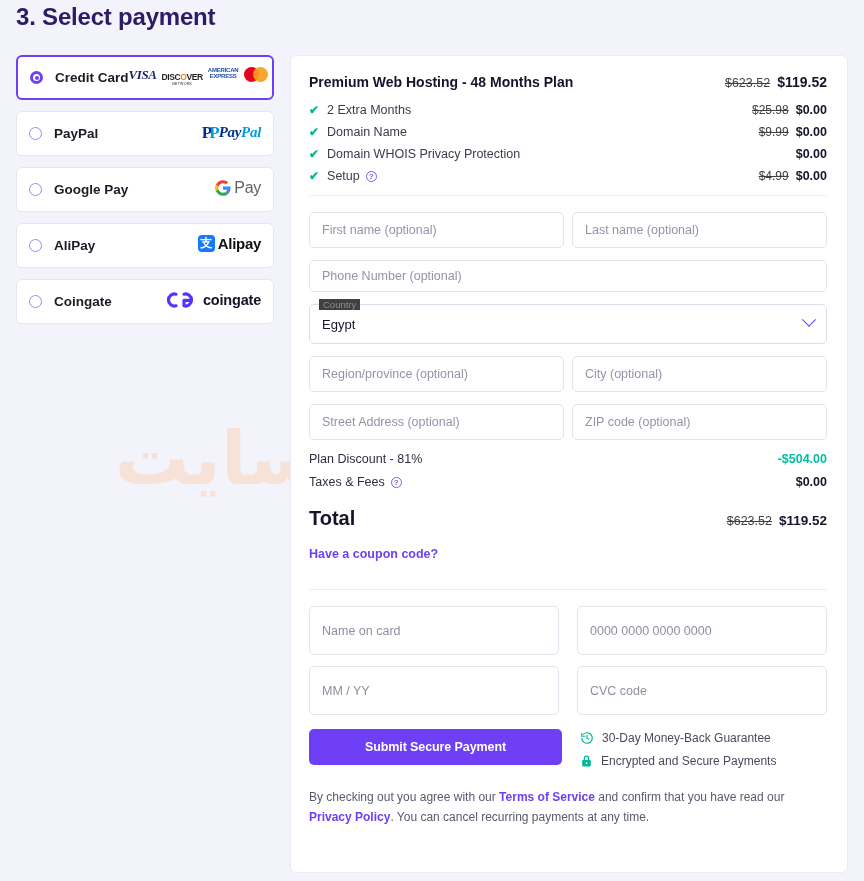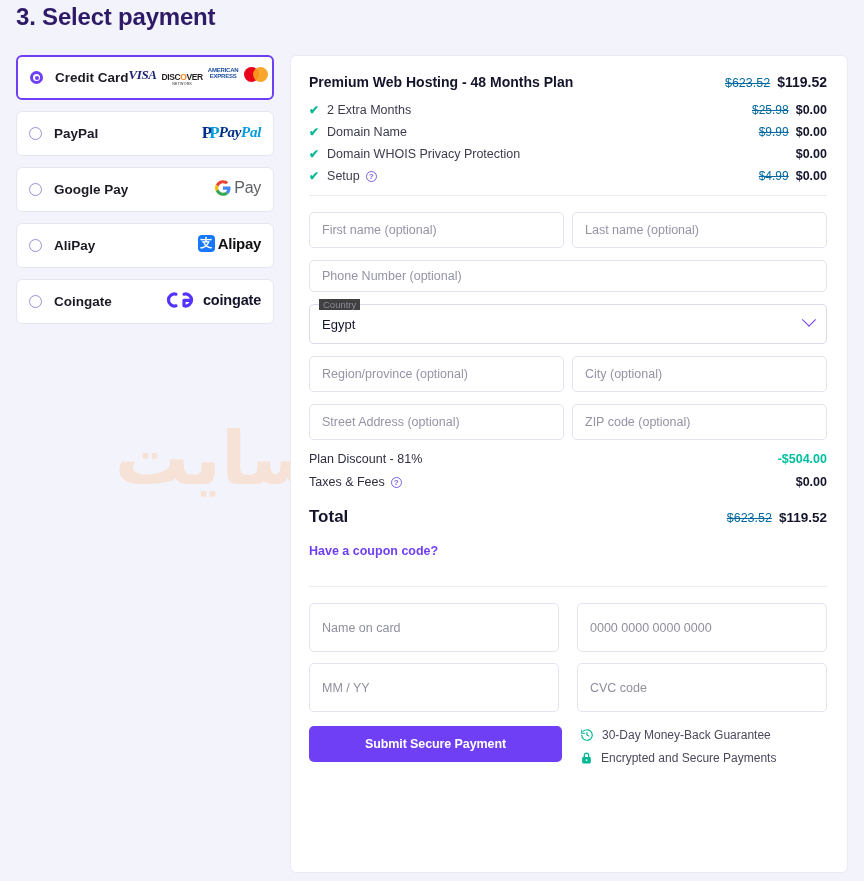--- a/index.html
+++ b/index.html
@@ -193,21 +193,21 @@
     margin-bottom: 13px;
   }
   .plan-title {
     font-size: 14px;
     font-weight: bold;
     color: #14142b;
   }
   .prices { margin-left: auto; display: flex; align-items: baseline; white-space: nowrap; }
   .old {
     font-size: 12.5px;
-    color: #0369a1;
+    color: #404040;
     text-decoration: line-through;
     margin-right: 7px;
   }
   .new { font-size: 14px; font-weight: bold; color: #14142b; }
 
   .feat {
     display: flex;
     align-items: center;
     margin-bottom: 8px;
     font-size: 12.5px;
@@ -290,21 +290,21 @@
   }
   .sum-row .val { margin-left: auto; font-weight: bold; font-size: 12.5px; color: #14142b; }
   .sum-row .val.discount { color: #00bfa0; font-weight: bold; }
 
   .total-row {
     display: flex;
     align-items: baseline;
     margin-top: 18px;
     margin-bottom: 14px;
   }
-  .total-label { font-size: 17px; font-weight: bold; color: #14142b; }
+  .total-label { font-size: 20px; font-weight: bold; color: #14142b; }
   .total-row .old { font-size: 12.5px; }
   .total-row .new { font-size: 13.5px; }
 
   .coupon {
     font-size: 12.5px;
     color: #6f3ff5;
     font-weight: bold;
     cursor: pointer;
     margin-bottom: 16px;
     display: inline-block;
@@ -557,14 +557,17 @@
         <svg width="13" height="14" viewBox="0 0 24 24">
           <rect x="4" y="10" width="16" height="12" rx="2" fill="#00b894"></rect>
           <path d="M8 10V7a4 4 0 0 1 8 0v3" stroke="#00b894" stroke-width="2.4" fill="none"></path>
           <circle cx="12" cy="16" r="1.6" fill="#ffffff"></circle>
         </svg>
         <span>Encrypted and Secure Payments</span>
       </div>
     </div>
   </div>
 
+  <div class="legal">
+    <span>By checking out you agree with our </span><a>Terms of Service</a><span> and confirm that you have read our </span><a>Privacy Policy</a><span>. You can cancel recurring payments at any time.</span>
+  </div>
 
 </div>
 
 </body></html>

